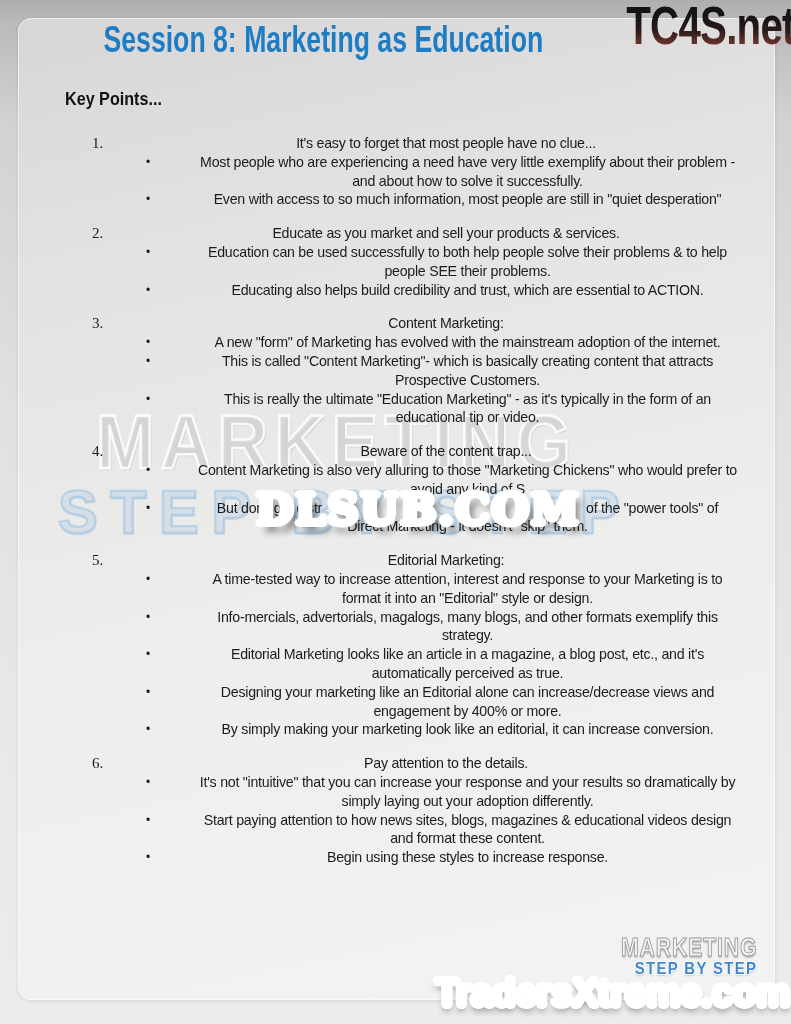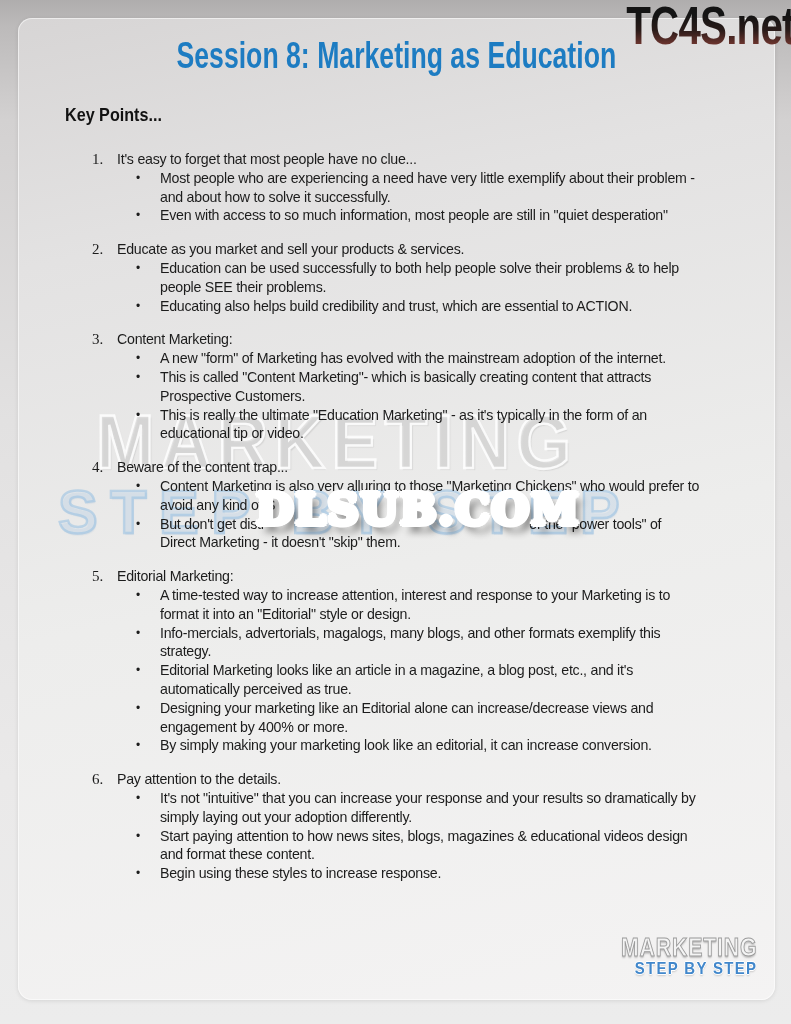--- a/index.html
+++ b/index.html
@@ -9,41 +9,41 @@
     background:linear-gradient(180deg,#afadad 0px,#bcbaba 25px,#d3d1d1 120px,#e2e1e1 420px,#eaE9e9 780px,#ececec 1024px);
   }
   .page{position:relative;width:791px;height:1024px;}
   .card{
     position:absolute;left:18px;top:18px;width:757px;height:982px;
     border-radius:14px;overflow:hidden;
     background:linear-gradient(168deg,#d7d5d5 0%,#e3e2e2 22%,#ededec 55%,#f4f3f3 100%);
     box-shadow:inset 0 0 0 1px rgba(255,255,255,.55), 0 1px 4px rgba(0,0,0,.10);
   }
   
-  .title-row{padding-top:16px;text-align:center;position:relative;z-index:2;}
+  .title-row{position:relative;z-index:2;}
   .doc-title{
     display:inline-block;font-size:37px;font-weight:bold;line-height:44px;
     letter-spacing:0px;color:#1d7cc2;
     transform:scaleX(.72);transform-origin:center top;white-space:nowrap;
   }
   .heading{
     margin:26px 0 0 47px;position:relative;z-index:2;text-decoration:underline;
   }
   .heading span{
     display:inline-block;font-size:19px;font-weight:bold;color:#121212;
     transform:scaleX(.85);transform-origin:left center;letter-spacing:0px;white-space:nowrap;
   }
   
   .kp-list{margin-top:24px;position:relative;z-index:2;}
   .item{display:flex;margin-bottom:15px;}
   .num{
     font-family:"Liberation Serif",serif;font-size:15px;line-height:18.8px;
     width:25px;margin-left:74px;flex:0 0 25px;color:#1c1c1c;
   }
-  .content{flex:1 1 auto;min-width:0;}
+  .content{flex:1 1 auto;min-width:0;text-align:center;}
   .title-line{font-size:14.2px;line-height:18.8px;letter-spacing:-0.25px;color:#1c1c1c;white-space:nowrap;}
   .bullet{display:flex;margin-left:19px;}
   .dot{flex:0 0 24px;width:24px;font-size:12px;line-height:18.8px;color:#1c1c1c;}
   .blines{flex:1 1 auto;min-width:0;}
   .bline{font-size:14.2px;line-height:18.8px;letter-spacing:-0.25px;color:#1c1c1c;white-space:nowrap;}
   .gap-spacer{display:inline-block;width:264px;}
   
   .wm-upper{
     position:absolute;left:78px;top:380px;z-index:1;white-space:nowrap;
     font-size:76px;font-weight:bold;letter-spacing:7px;
@@ -294,14 +294,15 @@
     <div class="wm-overlay">DLSUB.COM</div>
   </div>
 
   <div class="tc4s">TC4S.net</div>
 
   <div class="logo-box">
     <div><span class="logo-top">MARKETING</span></div>
     <div><span class="logo-bottom">STEP BY STEP</span></div>
   </div>
 
+  <div class="footer-site">TradersXtreme.com</div>
 
 </div>
 
 </body></html>

